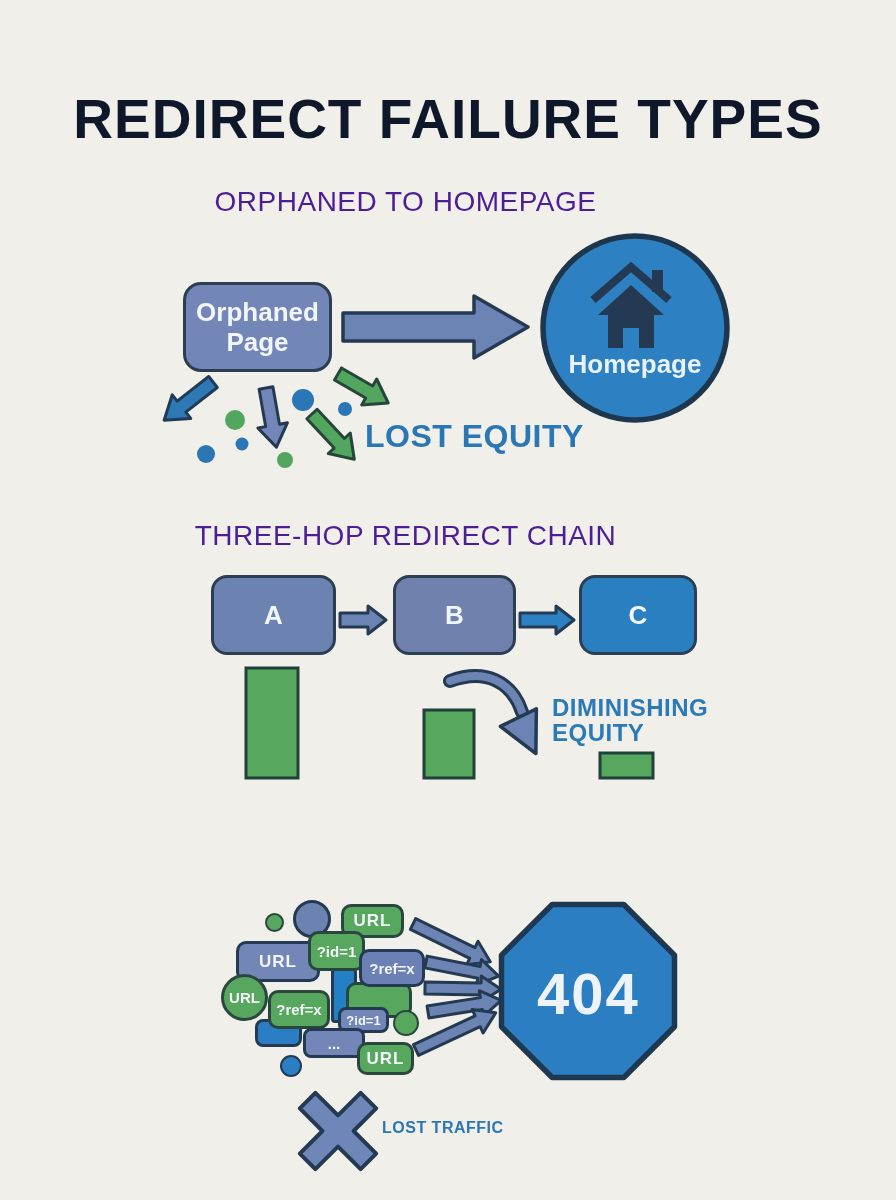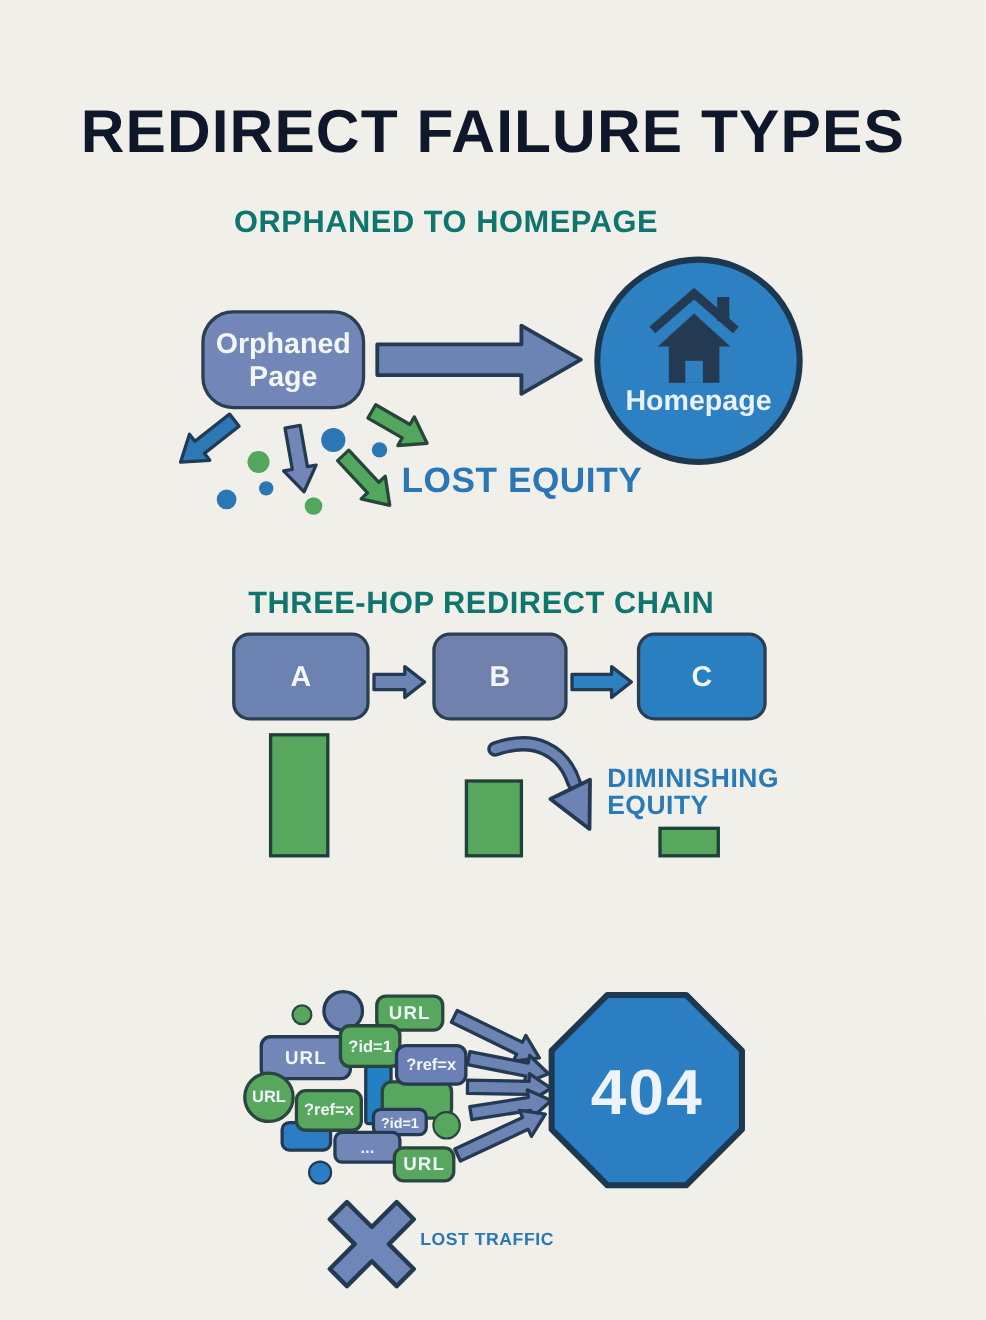--- a/index.html
+++ b/index.html
@@ -8,30 +8,30 @@
     position:relative;width:896px;height:1200px;background:#f1efe9;overflow:hidden;
   }
   .abs{position:absolute;}
   svg.layer{position:absolute;left:0;top:0;}
   .title{
     left:0;top:50px;width:896px;text-align:center;
     font-size:55px;font-weight:700;color:#0f172a;letter-spacing:1px;
   }
   .section-heading{
     left:0;width:811px;text-align:center;
-    font-size:28px;font-weight:700;color:#0f766e;letter-spacing:0.5px;
+    font-size:28px;font-weight:400;color:#4c1d95;letter-spacing:0.5px;
   }
   .node-box{
     box-sizing:border-box;border:3.5px solid #2c3e52;border-radius:16px;
     display:flex;align-items:center;justify-content:center;text-align:center;
     color:#f2f6f9;font-weight:800;
   }
   .orphaned-box{
     left:183px;top:282px;width:149px;height:90px;background:#7287b8;
-    font-size:26px;line-height:30px;border-radius:29px;
+    font-size:26px;line-height:30px;border-radius:18px;
   }
   .homepage-label{
     left:535px;top:349px;width:200px;text-align:center;
     font-size:26px;font-weight:800;color:#e9f2f8;
   }
   .caption{
     font-weight:800;color:#2b77b5;letter-spacing:0.5px;
   }
   .lost-equity{left:365px;top:418px;font-size:32px;}
   .diminishing{left:552px;top:695px;font-size:24px;line-height:25px;color:#2a7ab8;}
@@ -145,21 +145,21 @@
     </g>
   </svg>
 
   <h1 class="abs title">REDIRECT FAILURE TYPES</h1>
 
   <div class="abs section-heading" style="top:186px;">ORPHANED TO HOMEPAGE</div>
   <div class="abs node-box orphaned-box">Orphaned Page</div>
   <div class="abs homepage-label">Homepage</div>
   <div class="abs caption lost-equity">LOST EQUITY</div>
 
-  <div class="abs section-heading" style="top:532px;margin-left:32px;">THREE-HOP REDIRECT CHAIN</div>
+  <div class="abs section-heading" style="top:520px;">THREE-HOP REDIRECT CHAIN</div>
   <div class="abs node-box chain-box box-a">A</div>
   <div class="abs node-box chain-box box-b">B</div>
   <div class="abs node-box chain-box box-c">C</div>
   <div class="abs caption diminishing">
     <div>DIMINISHING</div>
     <div>EQUITY</div>
   </div>
 
 
   <div class="abs cluster">

